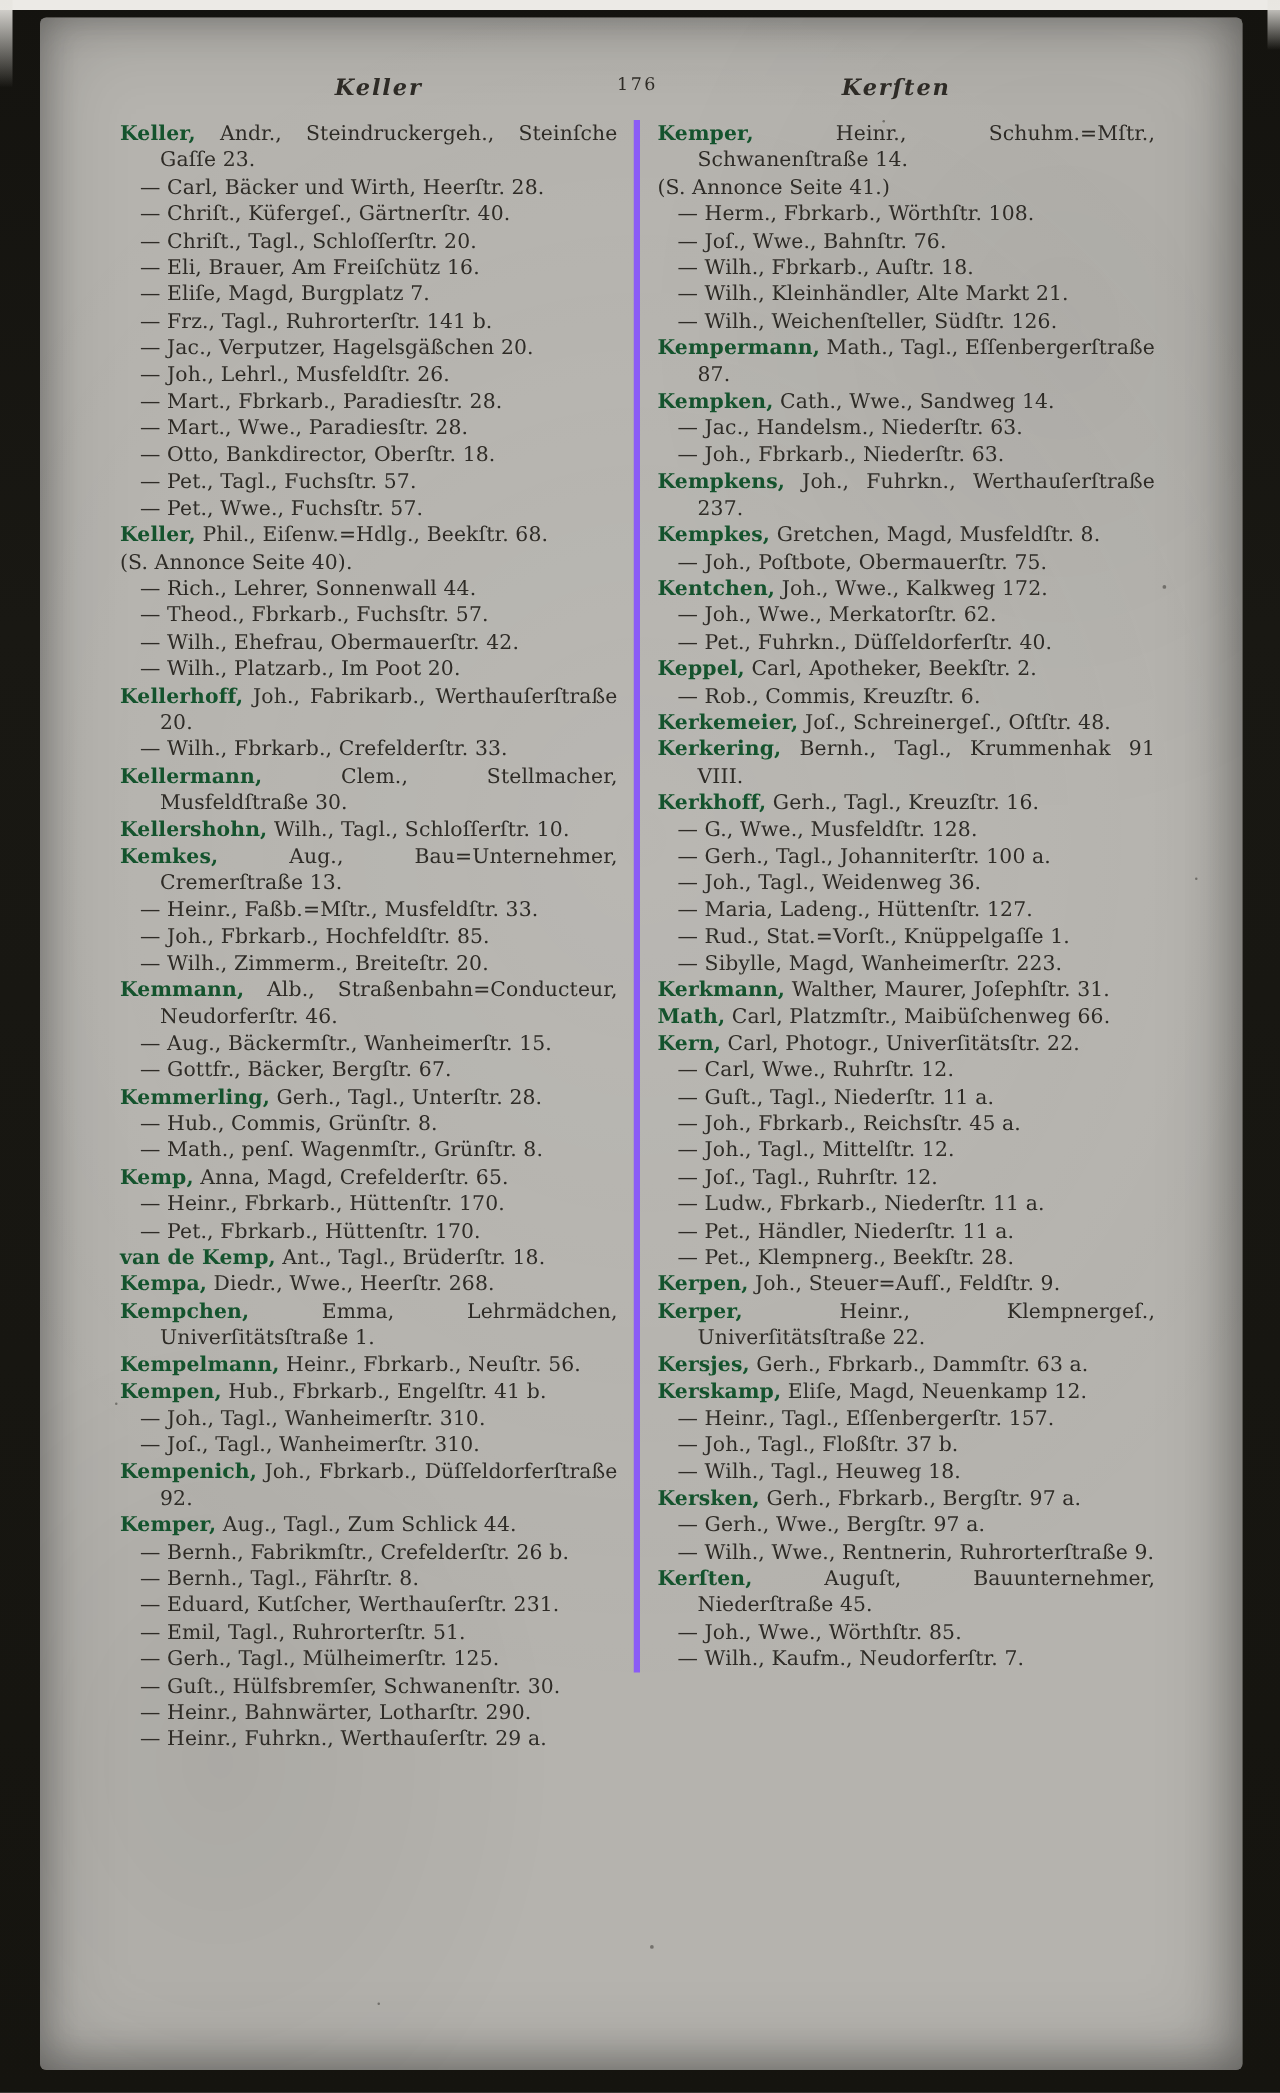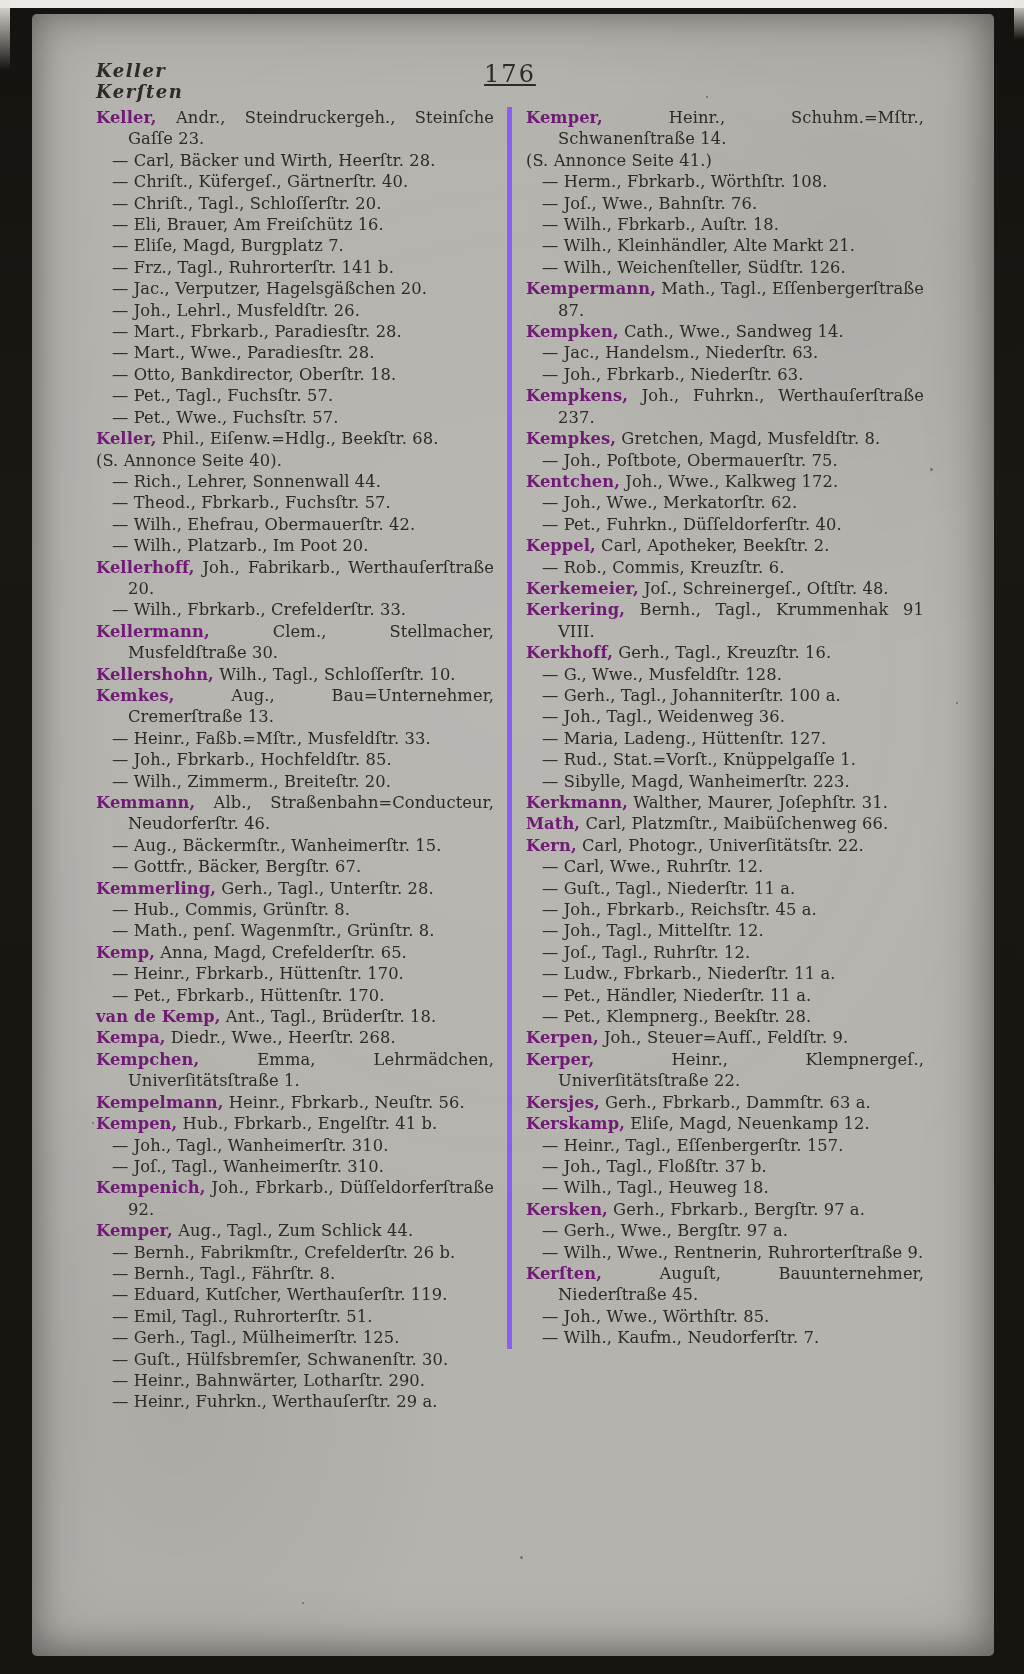--- a/index.html
+++ b/index.html
@@ -48,56 +48,54 @@
   }
   .content {
     position: relative;
     padding: 46px 70px 30px 64px;
     color: #2e2b26;
   }
   .header {
     position: relative;
     display: flex;
     font-size: 18px;
-    margin-bottom: 5px;
+    margin-bottom: 15px;
     align-items: baseline;
-    flex-direction: column;
   }
   .h-side {
     flex: 1 1 0;
     text-align: center;
     font-weight: bold;
     font-style: italic;
     letter-spacing: 1.5px;
   }
   .h-num {
     position: absolute; left: 50%; top: 0;
     transform: translateX(-50%);
-    font-size: 24px;
+    font-size: 14px;
     font-weight: normal; font-style: normal;
     letter-spacing: 2px;
-    text-decoration: underline;
   }
   .cols { display: flex; align-items: flex-start; }
   .col {
     flex: 1 1 0;
     font-size: 16.3px;
     line-height: 21.4px;
     text-align: justify;
     letter-spacing: .1px;
   }
   .col.right {
     border-left: 5px solid #8b5cf6;
     padding-left: 14px;
     margin-left: 13px;
   }
   p.entry { margin: 0; padding-left: 32px; text-indent: -32px; }
   p.entry.sub { padding-left: 48px; text-indent: -32px; }
   p.entry.note { padding-left: 0; text-indent: 0; text-align: left; }
-  b.surname { font-weight: bold; color: #701a75; }
+  b.surname { font-weight: bold; color: #14532d; }
   .speck {
     position: absolute; width: 3px; height: 3px; border-radius: 50%;
     background: rgba(35,33,28,.45);
   }
 </style>
 </head>
 <body>
 
 <div class="scan">
   <div class="topstrip"></div>
@@ -156,21 +154,21 @@
             <p class="entry main"><b class="surname">Kempa,</b> Diedr., Wwe., Heerſtr. 268.</p>
             <p class="entry main"><b class="surname">Kempchen,</b> Emma, Lehrmädchen, Univerſitätsſtraße 1.</p>
             <p class="entry main"><b class="surname">Kempelmann,</b> Heinr., Fbrkarb., Neuſtr. 56.</p>
             <p class="entry main"><b class="surname">Kempen,</b> Hub., Fbrkarb., Engelſtr. 41 b.</p>
             <p class="entry sub">— Joh., Tagl., Wanheimerſtr. 310.</p>
             <p class="entry sub">— Joſ., Tagl., Wanheimerſtr. 310.</p>
             <p class="entry main"><b class="surname">Kempenich,</b> Joh., Fbrkarb., Düſſeldorferſtraße 92.</p>
             <p class="entry main"><b class="surname">Kemper,</b> Aug., Tagl., Zum Schlick 44.</p>
             <p class="entry sub">— Bernh., Fabrikmſtr., Crefelderſtr. 26 b.</p>
             <p class="entry sub">— Bernh., Tagl., Fährſtr. 8.</p>
-            <p class="entry sub">— Eduard, Kutſcher, Werthauſerſtr. 119.</p>
+            <p class="entry sub">— Eduard, Kutſcher, Werthauſerſtr. 231.</p>
             <p class="entry sub">— Emil, Tagl., Ruhrorterſtr. 51.</p>
             <p class="entry sub">— Gerh., Tagl., Mülheimerſtr. 125.</p>
             <p class="entry sub">— Guſt., Hülfsbremſer, Schwanenſtr. 30.</p>
             <p class="entry sub">— Heinr., Bahnwärter, Lotharſtr. 290.</p>
             <p class="entry sub">— Heinr., Fuhrkn., Werthauſerſtr. 29 a.</p>
           </div>
         <div class="col right">
             <p class="entry main"><b class="surname">Kemper,</b> Heinr., Schuhm.=Mſtr., Schwanenſtraße 14.</p>
             <p class="entry note">(S. Annonce Seite 41.)</p>
             <p class="entry sub">— Herm., Fbrkarb., Wörthſtr. 108.</p>

